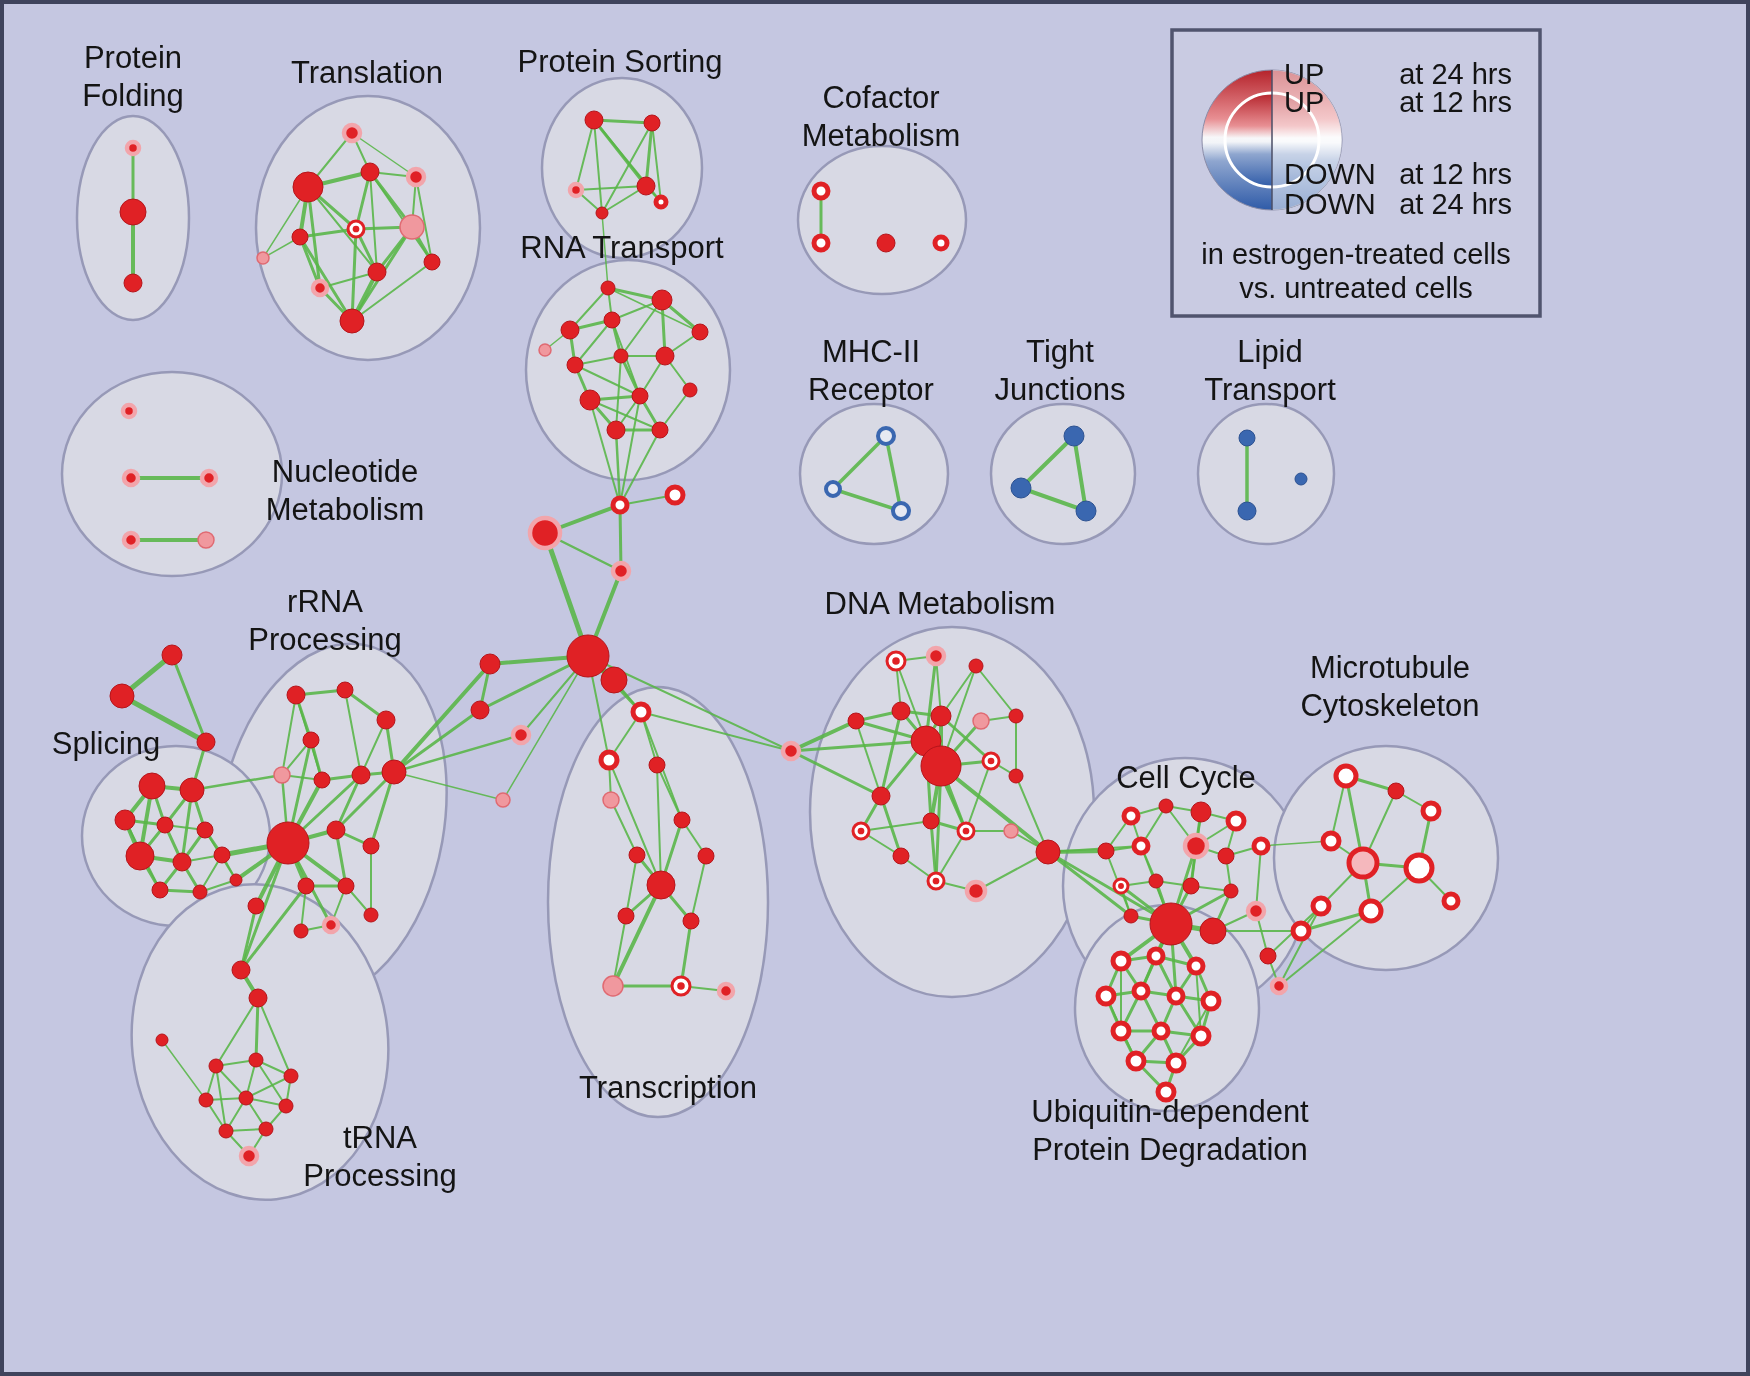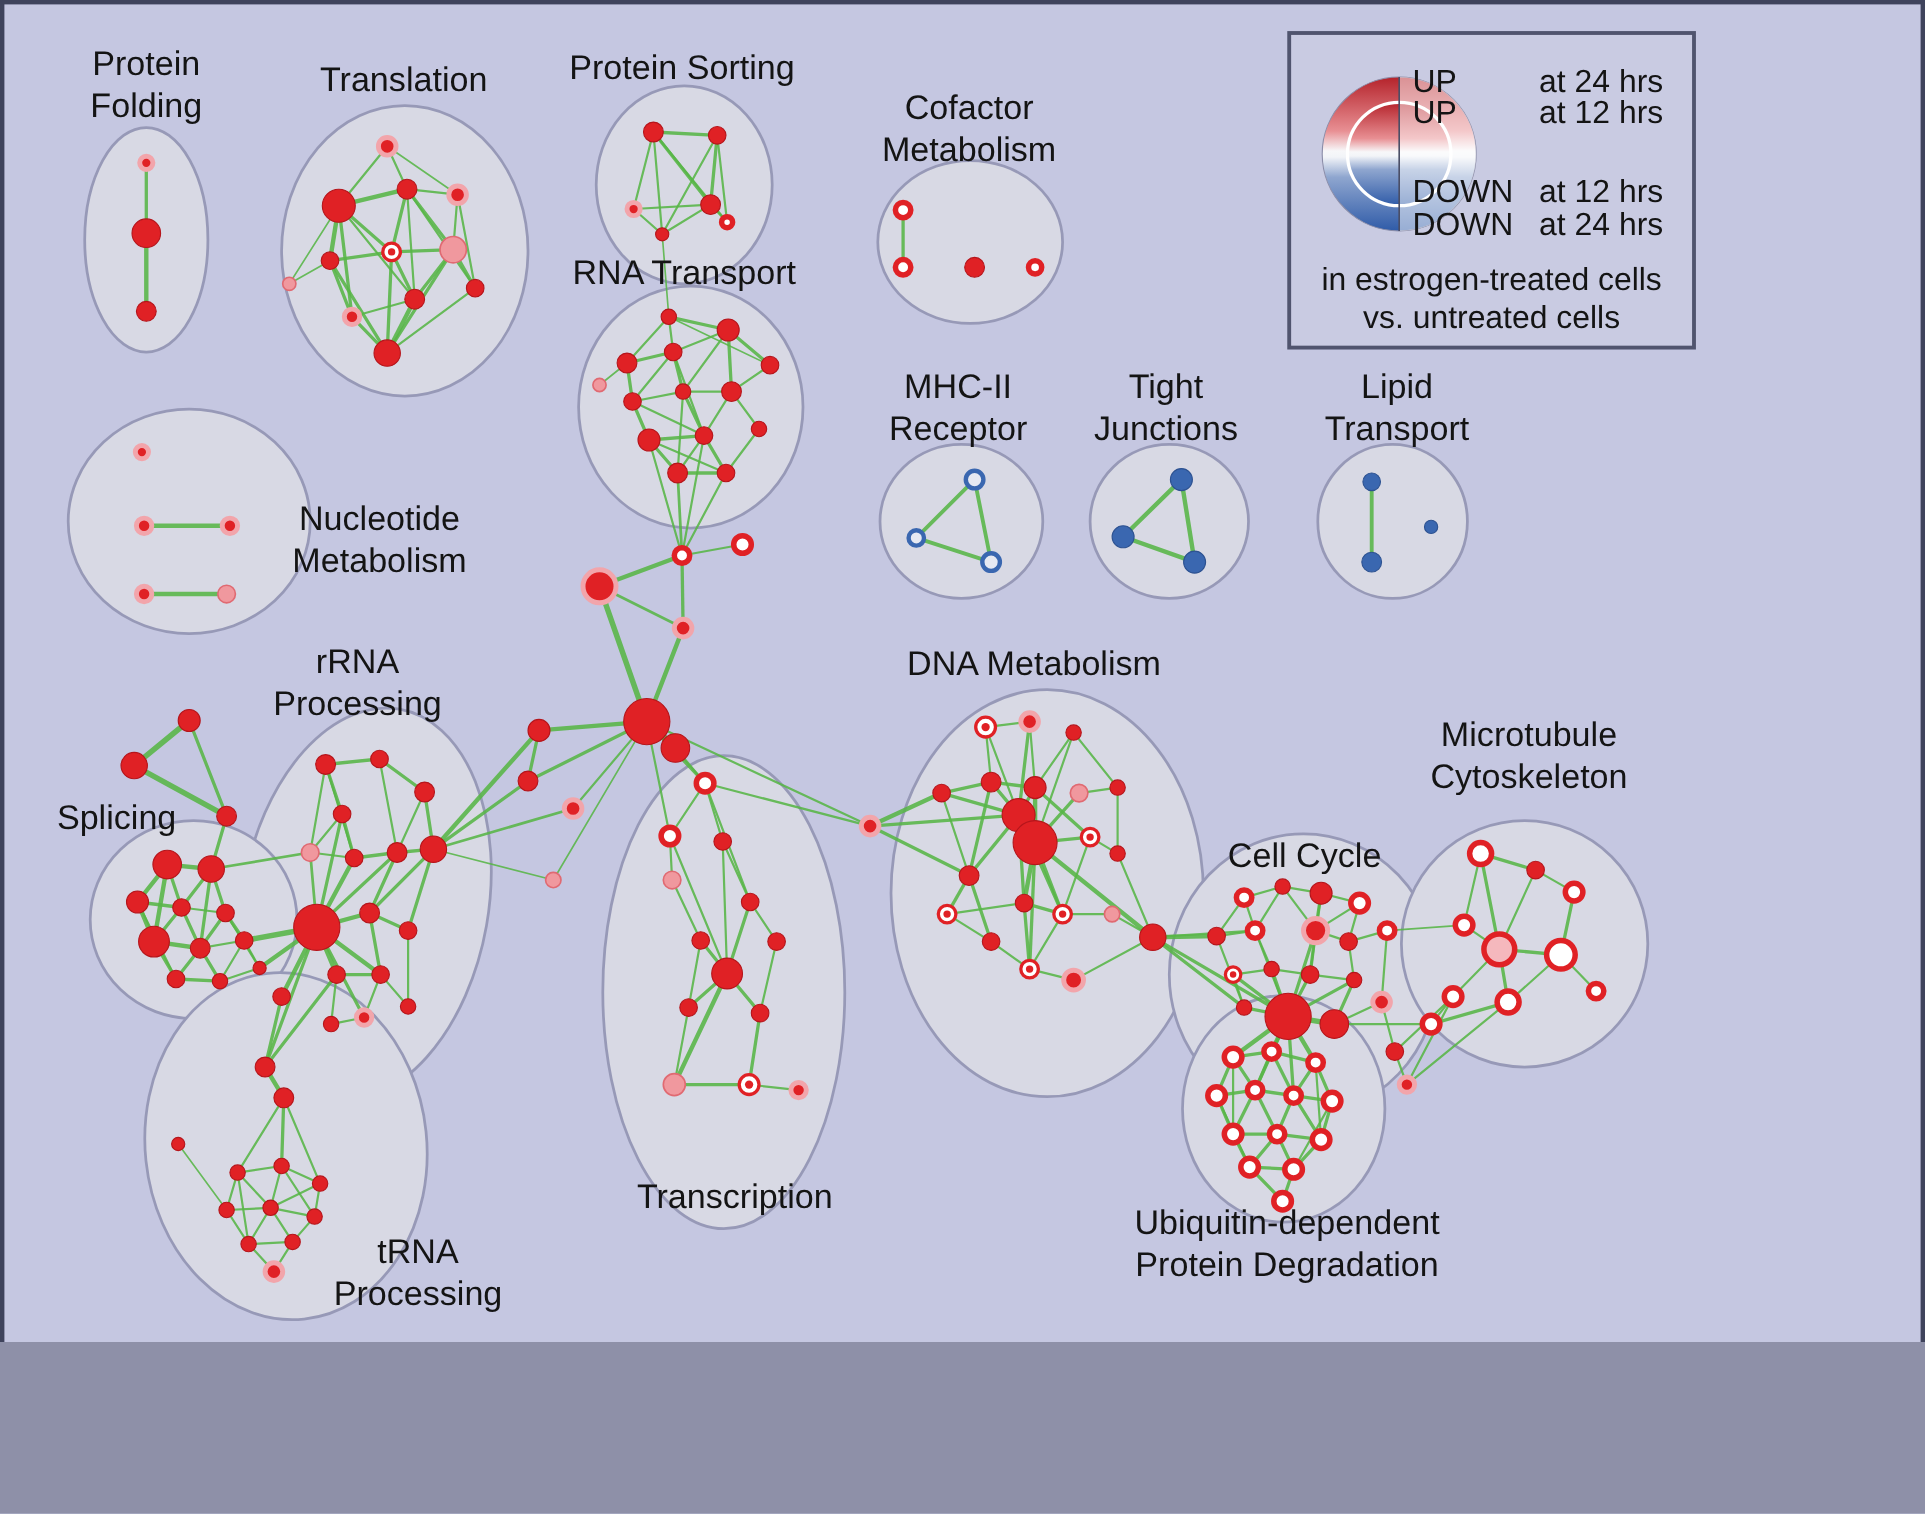--- a/index.html
+++ b/index.html
@@ -1,16 +1,16 @@
 <!DOCTYPE html>
 <html><head>
 <meta charset="utf-8">
 <style>
   html,body{margin:0;padding:0;background:#8e90a8;}
-  .stage{width:1750px;height:1220px;position:relative;}
+  .stage{width:1750px;height:1376px;position:relative;}
   svg{display:block;}
   .cluster-label{font-family:"Liberation Sans",sans-serif;font-size:31px;fill:#141414;}
   .legend-text{font-family:"Liberation Sans",sans-serif;font-size:29px;fill:#141414;}
   .legend-note{font-family:"Liberation Sans",sans-serif;font-size:29px;fill:#141414;}
 </style>
 </head>
 <body>
 
 <div class="stage">
   <svg id="network" width="1750" height="1376" viewBox="0 0 1750 1376" xmlns="http://www.w3.org/2000/svg">

